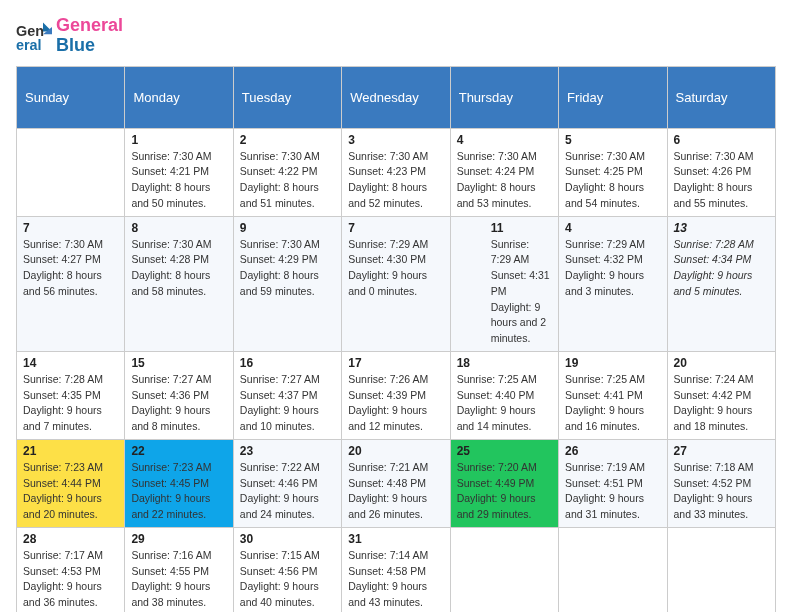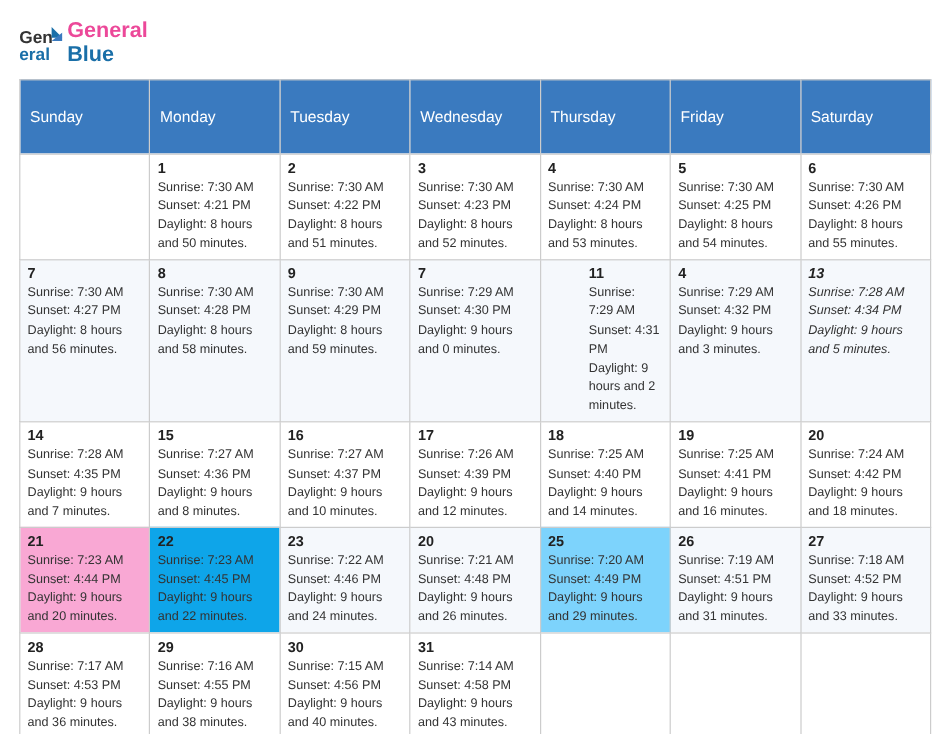--- a/index.html
+++ b/index.html
@@ -204,37 +204,37 @@
         <td>
           <div class="day-number">19</div>
           <div class="day-info">Sunrise: 7:25 AM<br>Sunset: 4:41 PM<br>Daylight: 9 hours and 16 minutes.</div>
         </td>
         <td>
           <div class="day-number">20</div>
           <div class="day-info">Sunrise: 7:24 AM<br>Sunset: 4:42 PM<br>Daylight: 9 hours and 18 minutes.</div>
         </td>
       </tr>
       <tr>
-        <td style="background-color: #f9a8d4;">
+        <td style="background-color: #fde047;">
           <div class="day-number">21</div>
           <div class="day-info">Sunrise: 7:23 AM<br>Sunset: 4:44 PM<br>Daylight: 9 hours and 20 minutes.</div>
         </td>
         <td style="background-color: #0ea5e9;">
           <div class="day-number">22</div>
           <div class="day-info">Sunrise: 7:23 AM<br>Sunset: 4:45 PM<br>Daylight: 9 hours and 22 minutes.</div>
         </td>
         <td style="background-color: rgb(245, 248, 252);">
           <div class="day-number">23</div>
           <div class="day-info">Sunrise: 7:22 AM<br>Sunset: 4:46 PM<br>Daylight: 9 hours and 24 minutes.</div>
         </td>
         <td style="background-color: rgb(245, 248, 252);">
           <div class="day-number">20</div>
           <div class="day-info">Sunrise: 7:21 AM<br>Sunset: 4:48 PM<br>Daylight: 9 hours and 26 minutes.</div>
         </td>
-        <td style="background-color: #7dd3fc;">
+        <td style="background-color: #22c55e;">
           <div class="day-number">25</div>
           <div class="day-info">Sunrise: 7:20 AM<br>Sunset: 4:49 PM<br>Daylight: 9 hours and 29 minutes.</div>
         </td>
         <td style="background-color: rgb(245, 248, 252); margin-top: 28px;">
           <div class="day-number">26</div>
           <div class="day-info">Sunrise: 7:19 AM<br>Sunset: 4:51 PM<br>Daylight: 9 hours and 31 minutes.</div>
         </td>
         <td style="background-color: rgb(245, 248, 252);">
           <div class="day-number">27</div>
           <div class="day-info">Sunrise: 7:18 AM<br>Sunset: 4:52 PM<br>Daylight: 9 hours and 33 minutes.</div>

